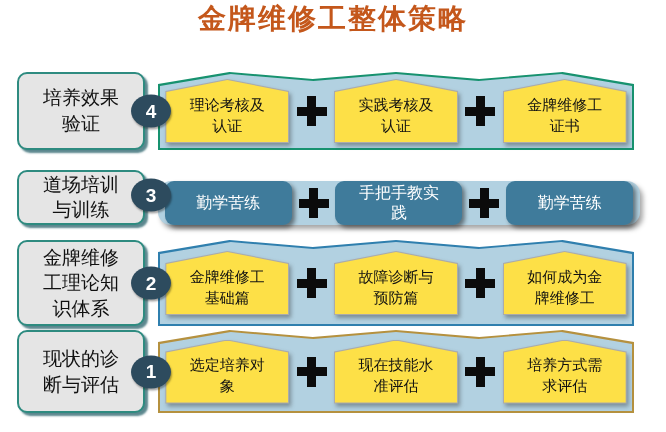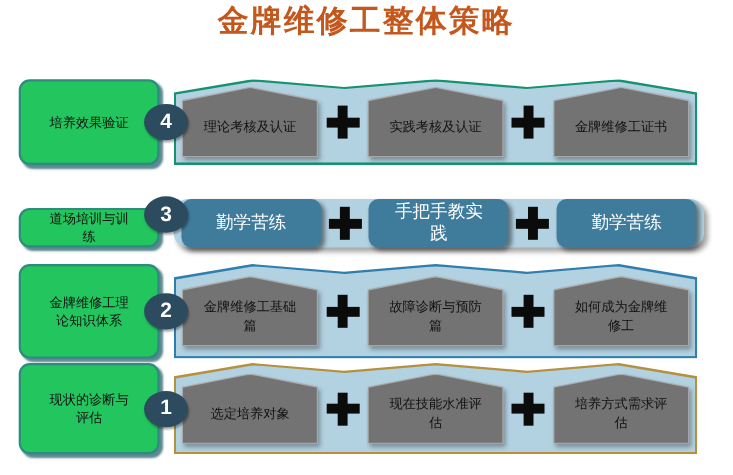--- a/index.html
+++ b/index.html
@@ -15,25 +15,25 @@
   
   .diagram { margin-top:34px; }
   .row { display:flex; align-items:stretch; position:relative;
          margin:0 32px 0 17px; }
   .row-a { height:78px; margin-bottom:15px; }
   .row-b { height:60px; margin-bottom:15px;align-items:flex-end; }
   .row-c { height:86px; margin-bottom:4px;  }
   .row-d { height:83px; }
 
   
-  .stage-label { width:128px; flex:none; background:#22c55e;
+  .stage-label { width:128px; flex:none; background:#e5e5e5;
                  border:2px solid #2e8b80; border-radius:10px;
                  box-shadow:3px 3px 2px rgba(21,84,94,.7);
                  display:flex; align-items:center; justify-content:center;
-                 text-align:center; font-size:12px; line-height:1.35; color:#111; }
+                 text-align:center; font-size:19px; line-height:1.35; color:#111; }
   .stage-label .lt { width:76px; }
 
   
   .stage-number { position:absolute; left:114px; top:50%;
                   transform:translateY(-50%); width:40px; height:33px;
                   background:#2d4b5e; border-radius:50%; color:#fff;
                   font-family:"Liberation Sans", sans-serif; font-weight:bold;
                   font-size:19px; display:flex; align-items:center;
                   justify-content:center; z-index:3;
                   box-shadow:1px 2px 2px rgba(0,0,0,.35); }
@@ -57,24 +57,24 @@
   .solid-bg { position:absolute; inset:0; background:#b2d1e1;
               border-radius:13px; box-shadow:3px 4px 5px rgba(0,0,0,.35); }
 
   .items { position:relative; z-index:2; height:100%; display:flex;
            align-items:center; justify-content:space-evenly; }
 
   
   .pw { filter:drop-shadow(2px 3px 2px rgba(40,40,40,.40)); flex:none; }
   .plaque { width:124px; height:64px; background:#ababab; position:relative;
             clip-path: polygon(0 12px, 50% 0, 100% 12px, 100% 100%, 0 100%); }
-  .plaque-in { position:absolute; inset:1px; background:#737373;
+  .plaque-in { position:absolute; inset:1px; background:#fde047;
                clip-path: polygon(0 12px, 50% 0, 100% 12px, 100% 100%, 0 100%);
                display:flex; align-items:center; justify-content:center;
-               text-align:center; font-size:12px; line-height:1.4;
+               text-align:center; font-size:15px; line-height:1.4;
                padding-top:9px; color:#111; }
   .plaque-in .pt { width:84px; }
 
   
   .dark-box { width:127px; height:44px; flex:none; background:#3f7b9b;
               border-radius:9px; box-shadow:3px 3px 4px rgba(0,0,0,.45);
               color:#fff; display:flex; align-items:center;
               justify-content:center; text-align:center; font-size:16px;
               line-height:1.25; }
   .dark-box .pt { width:88px; }

